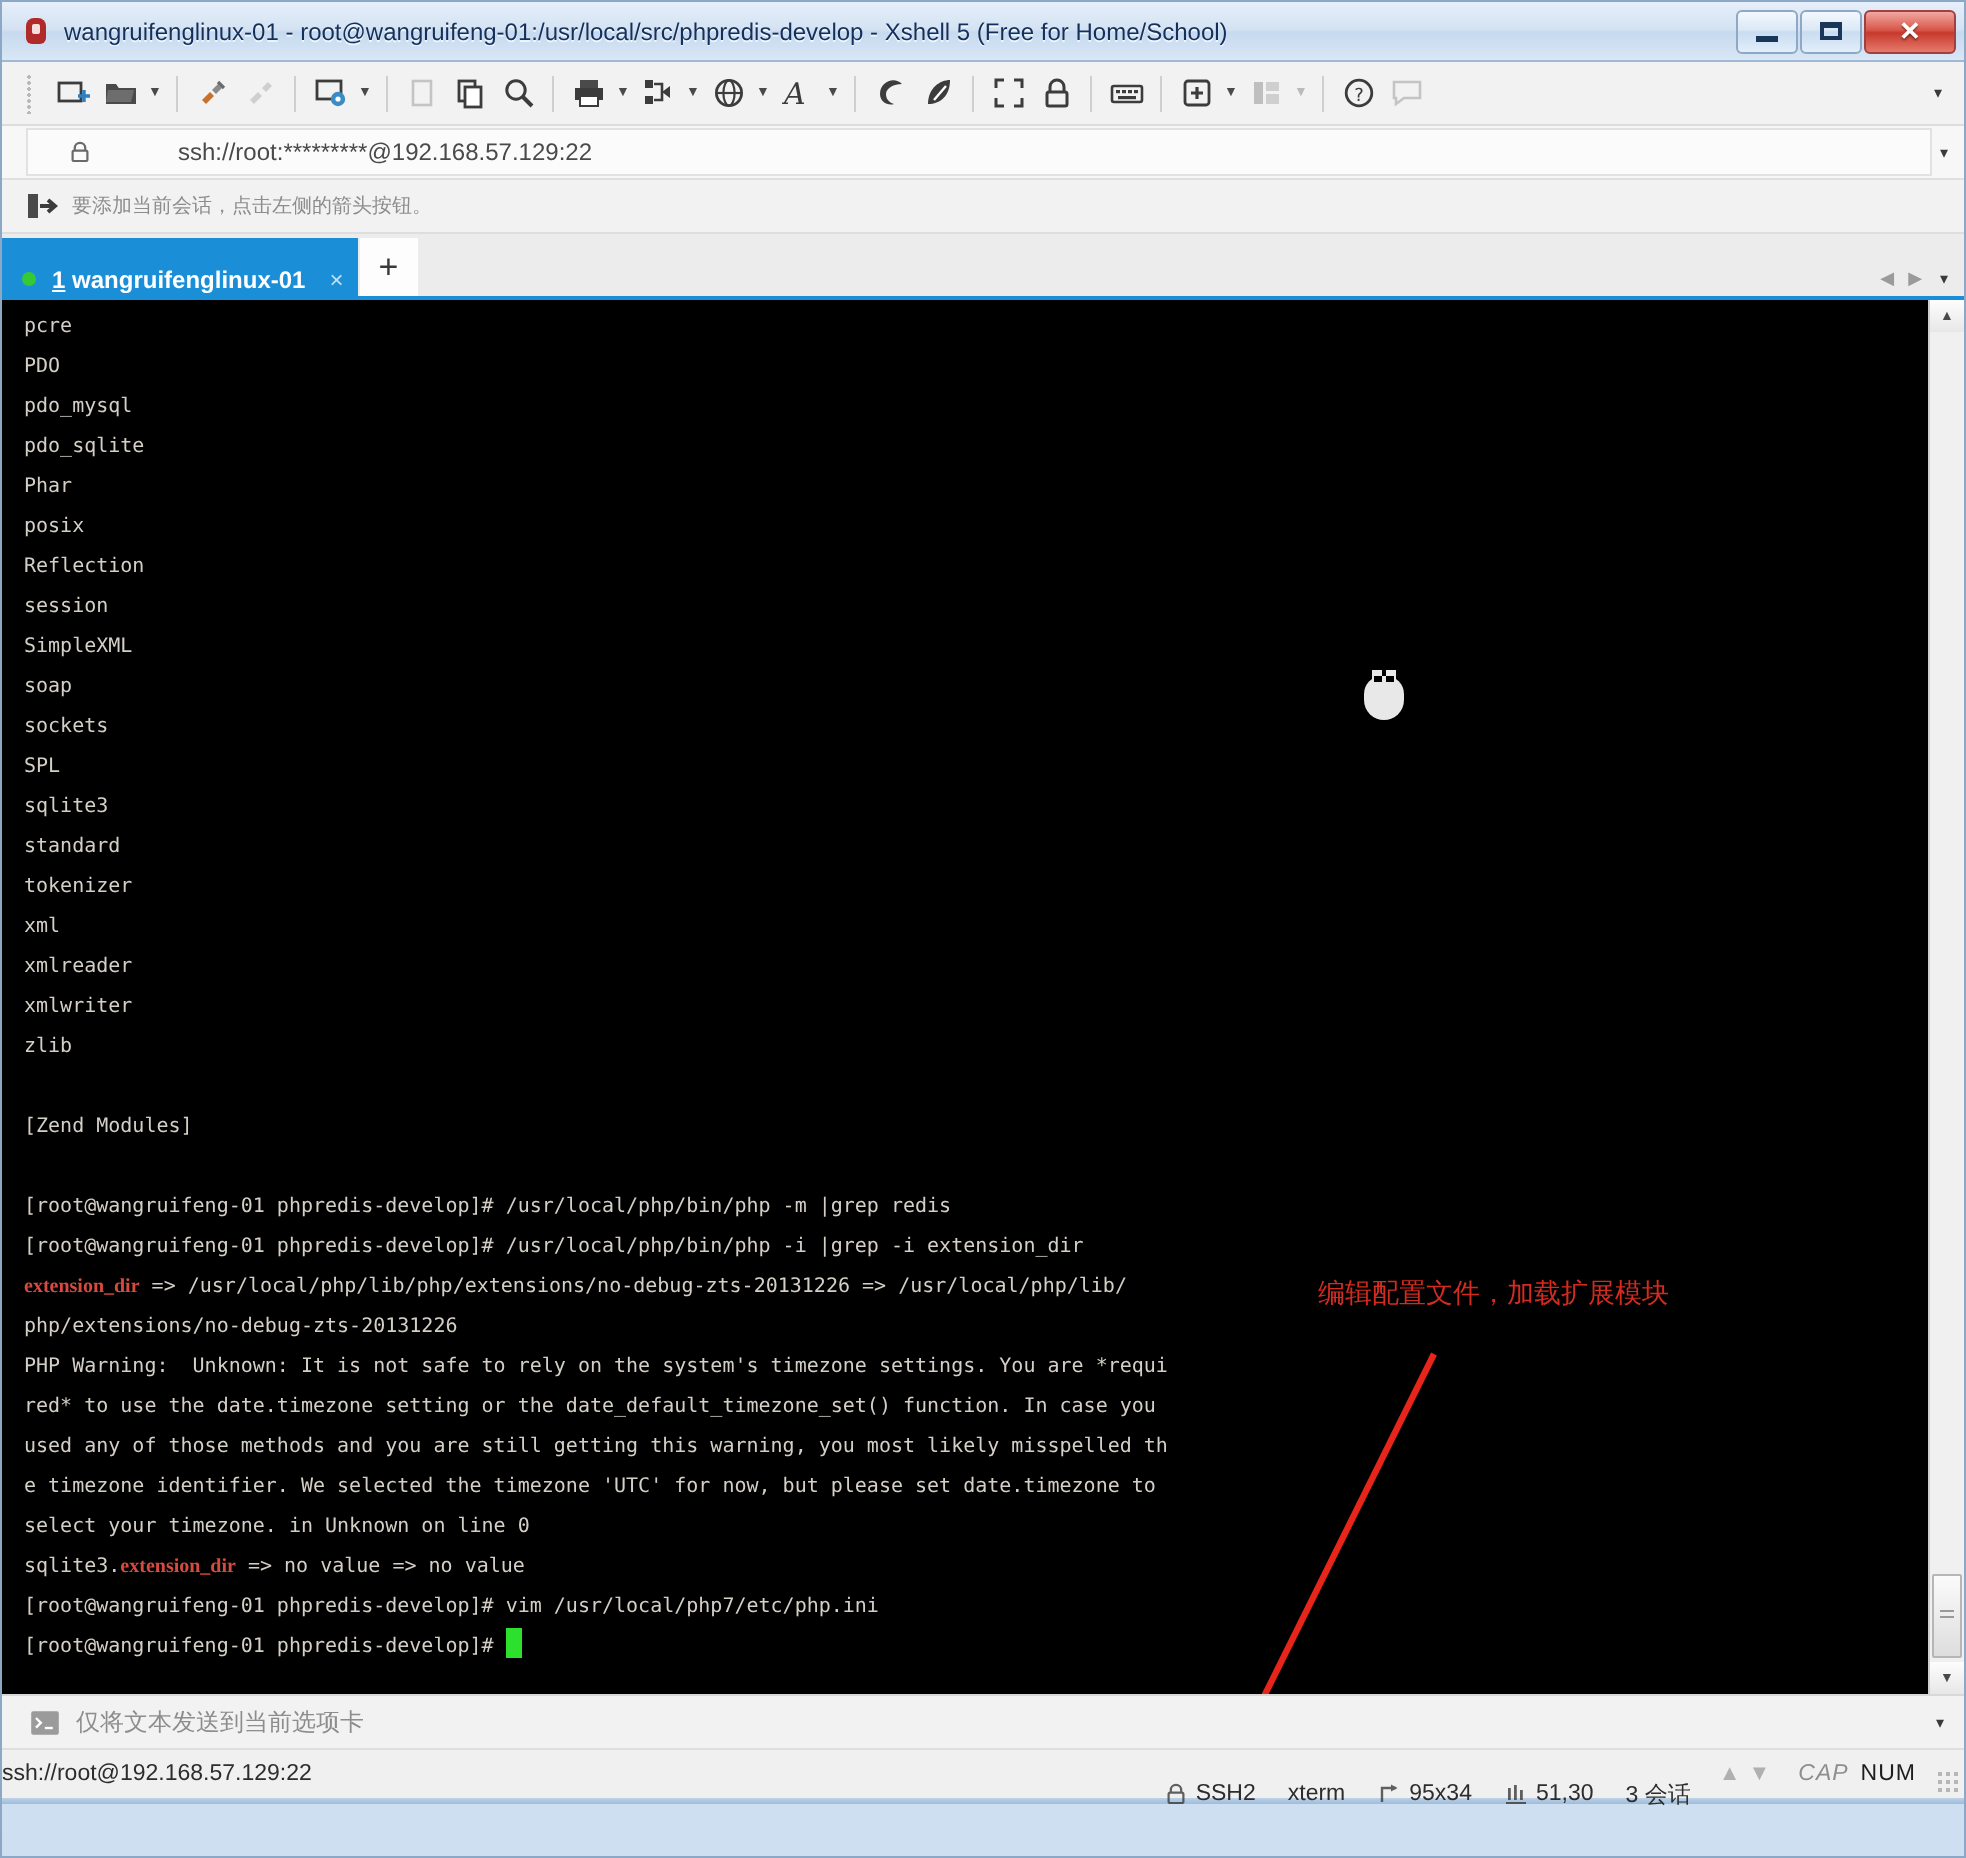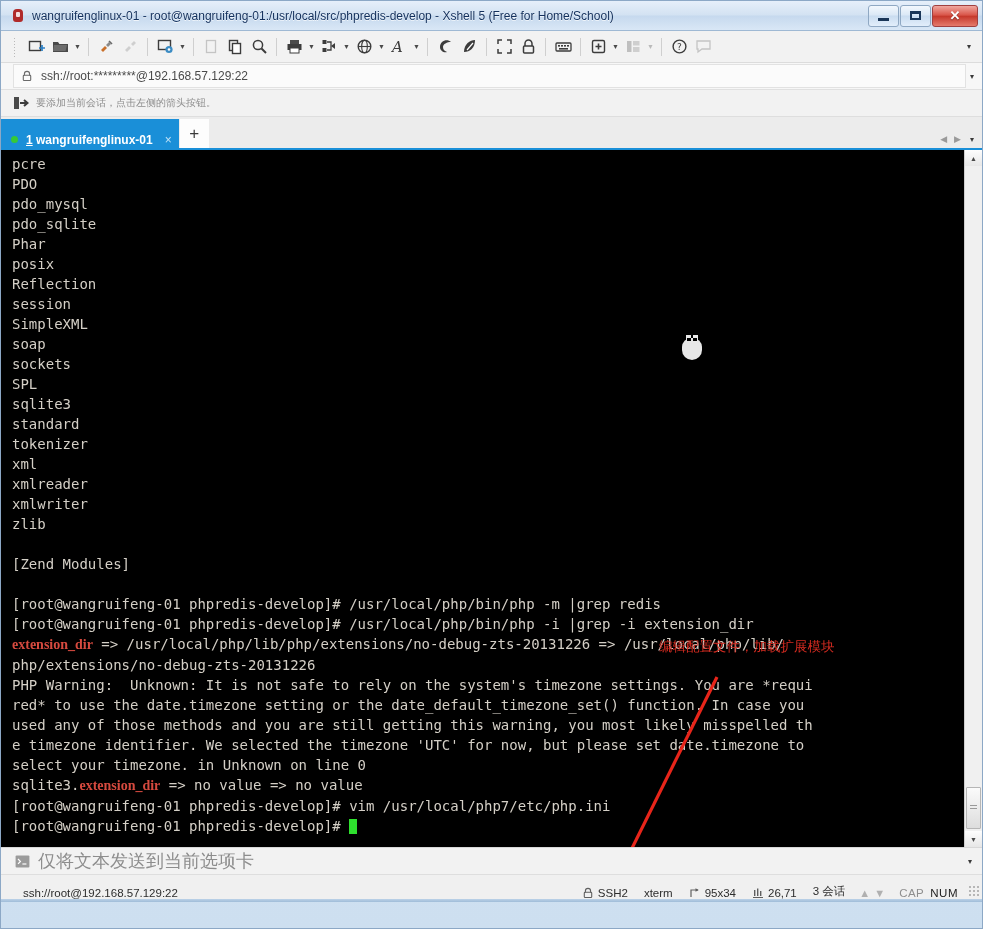--- a/index.html
+++ b/index.html
@@ -83,21 +83,21 @@
   }
   .tb-btn svg{display:block;}
   .dim{opacity:.33;}
   
   .addrbar{
     height:26px;background:#f7f7f7;border-bottom:1px solid #e0e0e0;
     display:flex;align-items:center;padding-left:12px;position:relative;
   }
   .addr-field{
     flex:1 1 auto;display:flex;align-items:center;height:22px;
-    background:#fbfbfb;border:1px solid #e2e2e2;margin-right:16px;padding-left:7px;
+    background:#fbfbfb;border:1px solid #e2e2e2;margin-right:16px;padding-left:20px;gap:35px;
   }
   .lock-ic{width:12px;height:12px;margin-right:8px;flex:0 0 auto;}
   .addr-text{font-size:12px;color:#4a4a4a;white-space:nowrap;}
   .addr-caret{position:absolute;right:8px;top:0;height:26px;display:flex;align-items:center;font-size:8px;color:#3a3a3a;}
   
   .hintbar{
     height:26px;background:#f2f2f2;border-bottom:1px solid #dedede;
     display:flex;align-items:center;padding-left:12px;
   }
   .hint-ic{width:16px;height:14px;margin-right:7px;flex:0 0 auto;}
@@ -122,21 +122,21 @@
   .tab-right{
     position:absolute;right:4px;bottom:4px;display:flex;align-items:center;gap:3px;
   }
   .tr-arrow{font-size:9px;color:#9a9a9a;padding:0 2px;}
   .tr-caret{font-size:8px;color:#3a3a3a;padding:0 4px;}
   
   .term-wrap{position:relative;height:697px;background:#000;display:flex;}
   .term{
     position:relative;flex:1 1 auto;overflow:hidden;
     font-family:"DejaVu Sans Mono","Liberation Mono",monospace;
-    font-size:14px;line-height:20px;color:#d4cfc6;
+    font-size:10px;line-height:20px;color:#d4cfc6;
     padding:4px 0 0 11px;box-sizing:border-box;
     white-space:pre;
   }
   .term .red{color:#d64a3f;font-weight:bold;font-family:Liberation Serif, serif;}
   .cursor{display:inline-block;width:8px;height:15px;background:#2ee02e;vertical-align:-3px;}
   .mouse-cur{
     position:absolute;left:681px;top:185px;width:20px;height:26px;
   }
   .mouse-cur .body{position:absolute;left:0;top:3px;width:20px;height:22px;background:#e8e8e8;border-radius:9px 9px 10px 10px;}
   .mouse-cur .b1{position:absolute;left:4px;top:0;width:5px;height:5px;background:#e8e8e8;}
@@ -165,32 +165,32 @@
     display:flex;align-items:center;justify-content:center;
   }
   .sb-grip{width:7px;height:6px;
     background:repeating-linear-gradient(180deg,#9a9a9a 0 1px,transparent 1px 3px);}
   
   .sendbar{
     height:26px;background:#f2f2f2;border-top:1px solid #d8d8d8;border-bottom:1px solid #dedede;
     display:flex;align-items:center;padding-left:14px;position:relative;
   }
   .send-ic{width:15px;height:13px;margin-right:8px;flex:0 0 auto;}
-  .send-text{font-size:18px;color:#8d8d8d;white-space:nowrap;}
+  .send-text{font-size:12px;color:#8d8d8d;white-space:nowrap;}
   .send-caret{position:absolute;right:10px;top:0;height:26px;display:flex;align-items:center;font-size:8px;color:#3a3a3a;}
   
   .statusbar{
-    height:24px;background:#f0f0f0;display:flex;align-items:flex-end;
-    font-size:11.5px;color:#2d2d2d;padding-left:22px;position:relative;
+    height:24px;background:#f0f0f0;display:flex;align-items:center;
+    font-size:11.5px;color:#2d2d2d;padding-left:0;position:relative;
   }
   .st-left{flex:1 1 auto;white-space:nowrap;}
   .st-cell{display:inline-flex;align-items:center;margin-left:16px;white-space:nowrap;margin-top:20px;}
   .st-ic{width:12px;height:12px;margin-right:4px;opacity:.8;}
   .st-arrows{margin-left:14px;display:inline-flex;gap:4px;color:#b0b0b0;font-size:11px;}
-  .st-cap{margin-left:14px;color:#8e8e8e;letter-spacing:.5px;}
+  .st-cap{margin-left:14px;color:#8e8e8e;letter-spacing:.5px;font-style:italic;}
   .st-num{margin-left:6px;color:#1d1d1d;letter-spacing:.5px;}
   .st-grip{
     position:absolute;right:2px;bottom:2px;width:12px;height:12px;
     background-image:radial-gradient(#b6b6b6 38%,transparent 39%);
     background-size:4px 4px;
   }
   .bottom-edge{height:3px;background:linear-gradient(180deg,#bcd2e8,#9fbcd8);}
 </style>
 </head>
 <body>
@@ -480,21 +480,21 @@
 
     <span class="st-cell">
       <svg class="st-ic" viewBox="0 0 12 12">
         <g fill="#3c3c3c">
             <rect x="2" y="3" width="1.4" height="6"></rect>
             <rect x="5" y="1.5" width="1.4" height="7.5"></rect>
             <rect x="8" y="4" width="1.4" height="5"></rect>
             <rect x="1" y="10" width="10" height="1"></rect>
           </g>
       </svg>
-      <span>26,71</span>
+      <span>51,30</span>
     </span>
 
     <span class="st-cell">3 会话</span>
 
     <span class="st-arrows">
       <span>▲</span>
       <span>▼</span>
     </span>
 
     <span class="st-cap">CAP</span>

